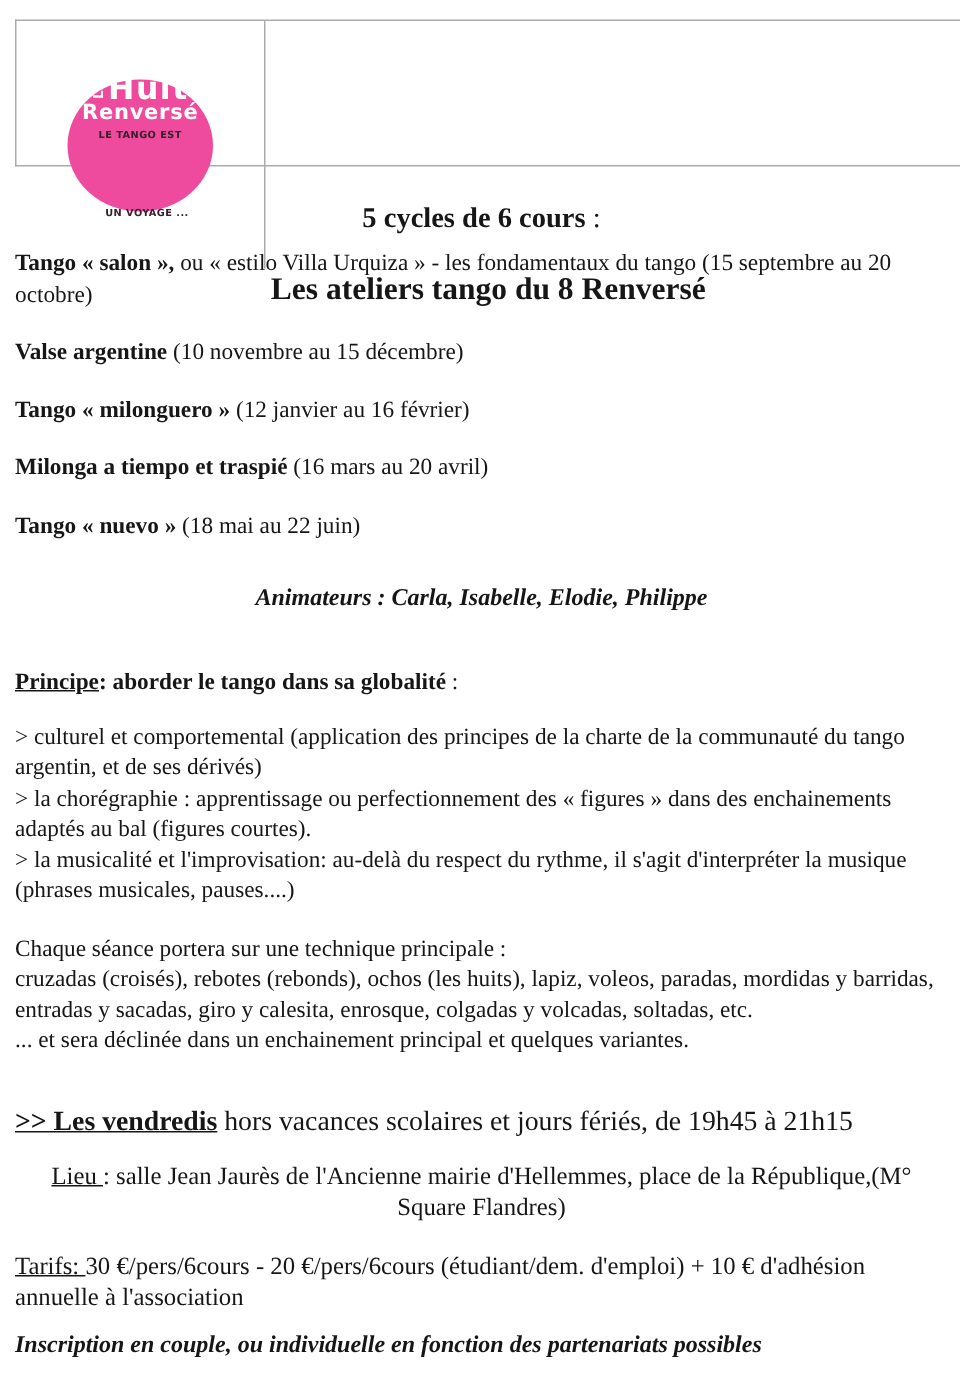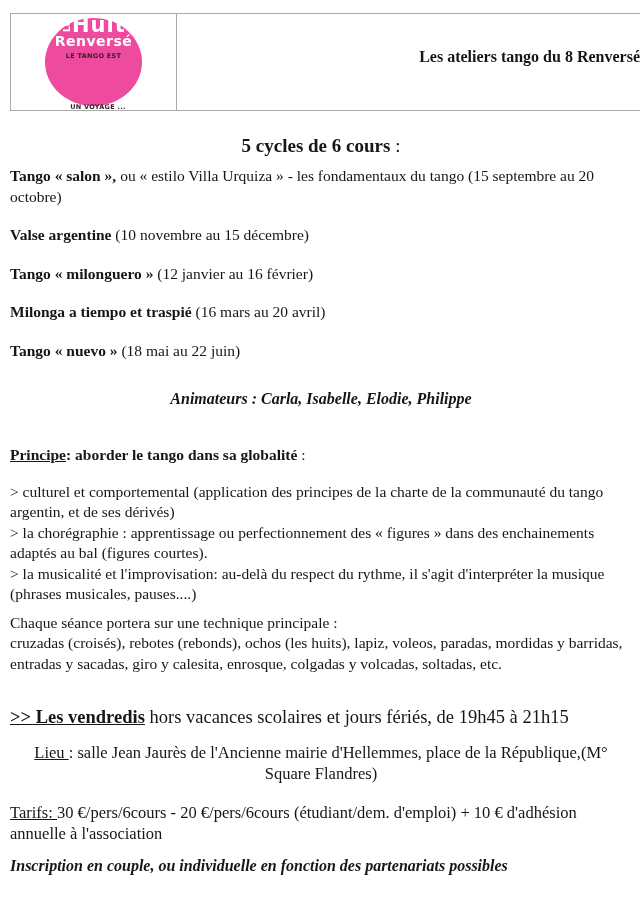--- a/index.html
+++ b/index.html
@@ -13,20 +13,21 @@
     font-family:"Liberation Serif", serif;
     color:#161616;
   }
   
   .header{
     display:flex;
     border:1px solid #ababab;
     border-right:none;
     height:96px;
     margin-right:-8px; 
+    flex-direction:column;
   }
   .logo-cell{
     width:165px;
     flex:0 0 165px;
     border-right:1px solid #ababab;
     display:flex;align-items:center;justify-content:center;
   }
   .logo-circle{
     width:97px;height:88px;
     border-radius:50%;
@@ -47,38 +48,38 @@
   .logo-renverse{font-size:14px;font-weight:bold;letter-spacing:.5px;margin-top:-1px;line-height:15px;}
   .logo-tagline{
     margin-top:4px;
     color:#35202d;
     font-size:6.5px;font-weight:bold;
     line-height:7.5px;letter-spacing:.3px;
   }
   .logo-tagline .t2{margin-left:9px;margin-top:44px;}
   .title-cell{
     flex:1;
-    display:flex;flex-direction:column;justify-content:center;align-items:flex-end;
+    display:flex;flex-direction:column;justify-content:center;align-items:center;
     text-align:center;
-    font-weight:bold;font-size:16px;line-height:27px;
+    font-weight:bold;font-size:21px;line-height:27px;
     padding-bottom:12px;
   }
   
   .b{font-weight:bold;}
   .u{text-decoration:underline;}
   .cycles-heading{text-align:center;font-size:19px;margin-top:24px;line-height:22px;}
   .course{font-size:15.5px;line-height:20.5px;margin:18px 0 0 0;}
   .course.first{margin-top:9px;}
   .animateurs{
     text-align:center;font-weight:bold;font-style:italic;
     font-size:16px;margin:28px 0 0 0;line-height:20px;
   }
   .principe{margin:36px 0 16px 0;font-size:15.5px;line-height:20.5px;}
   .bullets div{font-size:15.5px;line-height:20.5px;}
-  .technique{margin-top:8px;}
+  .technique{margin-top:18px;}
   .technique div{font-size:15.5px;line-height:20.5px;}
   .schedule{font-size:18.5px;margin:31px 0 0 0;line-height:24px;}
   .lieu{font-size:16.5px;line-height:21px;margin:13px 0 0 0;text-align:center;}
   .tarifs{font-size:16.5px;line-height:21px;margin:18px 0 0 0;}
   .inscription{
     font-size:16px;font-weight:bold;font-style:italic;
     margin:12px 0 0 0;line-height:20px;
   }
 </style>
 </head>
@@ -118,20 +119,21 @@
   <p class="principe"><span class="b u">Principe</span><span class="b">: aborder le tango dans sa globalité</span><span> :</span></p>
   <div class="bullets">
     <div>&gt; culturel et comportemental (application des principes de la charte de la communauté du tango argentin, et de ses dérivés)</div>
     <div>&gt; la chorégraphie : apprentissage ou perfectionnement des « figures » dans des enchainements adaptés au bal (figures courtes).</div>
     <div>&gt; la musicalité et l'improvisation: au-delà du respect du rythme, il s'agit d'interpréter la musique (phrases musicales, pauses....)</div>
   </div>
 
   <div class="technique">
     <div>Chaque séance portera sur une technique principale :</div>
     <div>cruzadas (croisés), rebotes (rebonds), ochos (les huits), lapiz, voleos, paradas, mordidas y barridas, entradas y sacadas, giro y calesita, enrosque, colgadas y volcadas, soltadas, etc.</div>
+    <div>...  et sera déclinée dans un enchainement principal et quelques variantes.</div>
   </div>
 
   <p class="schedule"><span class="b u">&gt;&gt; Les vendredis</span><span> hors vacances scolaires et jours fériés, de 19h45 à 21h15</span></p>
 
   <p class="lieu"><span class="u">Lieu </span><span>: salle Jean Jaurès de l'Ancienne mairie d'Hellemmes, place de la République,(M° Square Flandres)</span></p>
 
   <p class="tarifs"><span class="u">Tarifs: </span><span>30 €/pers/6cours -  20 €/pers/6cours (étudiant/dem. d'emploi)  + 10 € d'adhésion annuelle à l'association</span></p>
 
   <p class="inscription">Inscription en couple, ou individuelle en fonction des partenariats possibles</p>
 

